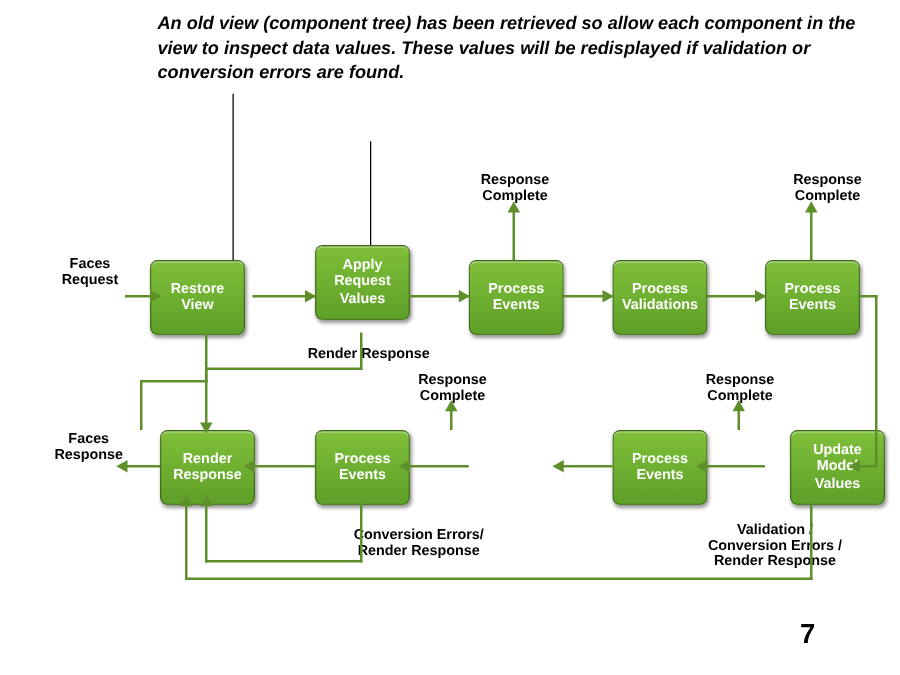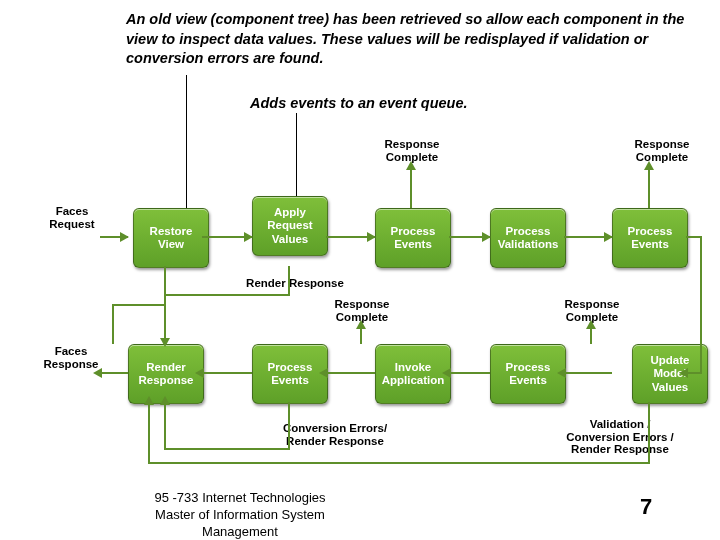--- a/index.html
+++ b/index.html
@@ -20,48 +20,46 @@
   .arD{position:absolute;width:0;height:0;border-left:5px solid transparent;border-right:5px solid transparent;border-top:9px solid #5e8f2a}
   .line{position:absolute;background:#000}
   .arBD{position:absolute;width:0;height:0;border-left:4px solid transparent;border-right:4px solid transparent;border-top:8px solid #000}
 </style>
 </head>
 <body>
 
 <div class="canvas">
 
   <div class="desc" style="left:126px;top:10px;width:590px">An old view (component tree) has been retrieved so allow each component in the view to inspect data values. These values will be redisplayed if validation or conversion errors are found.</div>
-  <div class="desc" style="left:250px;top:94px">Adds events to an event queue.</div>
 
   <div class="line" style="left:186px;top:75px;width:1px;height:133px"></div>
   <div class="line" style="left:296px;top:113px;width:1px;height:95px"></div>
   <div class="arBD" style="left:292px;top:206px"></div>
 
   <div class="tag" style="left:44px;top:205px;width:56px">Faces<br>Request</div>
   <div class="tag" style="left:40px;top:345px;width:62px">Faces<br>Response</div>
 
   <div class="tag" style="left:380px;top:138px;width:64px">Response<br>Complete</div>
   <div class="tag" style="left:630px;top:138px;width:64px">Response<br>Complete</div>
   <div class="tag" style="left:330px;top:298px;width:64px">Response<br>Complete</div>
   <div class="tag" style="left:560px;top:298px;width:64px">Response<br>Complete</div>
 
   <div class="tag" style="left:240px;top:277px;width:110px">Render Response</div>
 
   <div class="tag" style="left:270px;top:422px;width:130px">Conversion Errors/<br>Render Response</div>
   <div class="tag" style="left:555px;top:418px;width:130px">Validation /<br>Conversion Errors /<br>Render Response</div>
 
-  <div class="box" style="left:133px;top:208px">Restore<br>View</div>
+  <div class="box" style="left:120px;top:208px">Restore<br>View</div>
   <div class="box" style="left:252px;top:196px">Apply<br>Request<br>Values</div>
   <div class="box" style="left:375px;top:208px">Process<br>Events</div>
   <div class="box" style="left:490px;top:208px">Process<br>Validations</div>
   <div class="box" style="left:612px;top:208px">Process<br>Events</div>
 
   <div class="box" style="left:128px;top:344px">Render<br>Response</div>
   <div class="box" style="left:252px;top:344px">Process<br>Events</div>
-  <div class="box" style="left:375px;top:344px">Invoke<br>Application</div>
   <div class="box" style="left:490px;top:344px">Process<br>Events</div>
   <div class="box" style="left:632px;top:344px">Update<br>Model<br>Values</div>
 
   <div class="h" style="left:100px;top:236px;width:28px"></div>
     <div class="arR" style="left:120px;top:232px"></div>
   <div class="h" style="left:202px;top:236px;width:50px"></div>
     <div class="arR" style="left:244px;top:232px"></div>
   <div class="h" style="left:326px;top:236px;width:49px"></div>
     <div class="arR" style="left:367px;top:232px"></div>
   <div class="h" style="left:449px;top:236px;width:41px"></div>
@@ -108,19 +106,15 @@
   <div class="v" style="left:288px;top:402px;height:48px"></div>
   <div class="h" style="left:164px;top:448px;width:126px"></div>
   <div class="v" style="left:164px;top:402px;height:48px"></div>
     <div class="arU" style="left:160px;top:396px"></div>
 
   <div class="v" style="left:648px;top:402px;height:62px"></div>
   <div class="h" style="left:148px;top:462px;width:502px"></div>
   <div class="v" style="left:148px;top:402px;height:62px"></div>
     <div class="arU" style="left:144px;top:396px"></div>
 
-  <div class="foot" style="left:130px;top:490px;width:220px">
-    <span>95 -733 Internet Technologies</span><br>
-    <span>Master of Information System Management</span>
-  </div>
   <div class="pnum" style="left:640px;top:494px">7</div>
 
 </div>
 
 </body></html>

